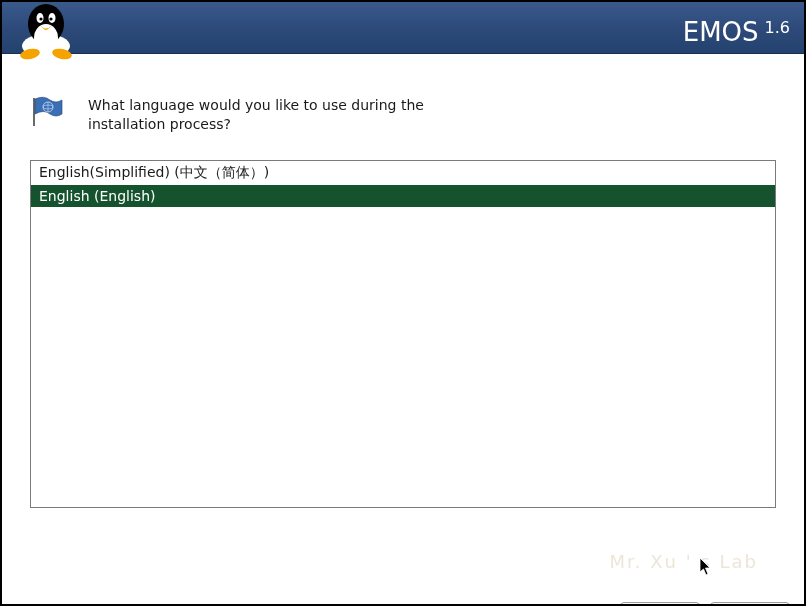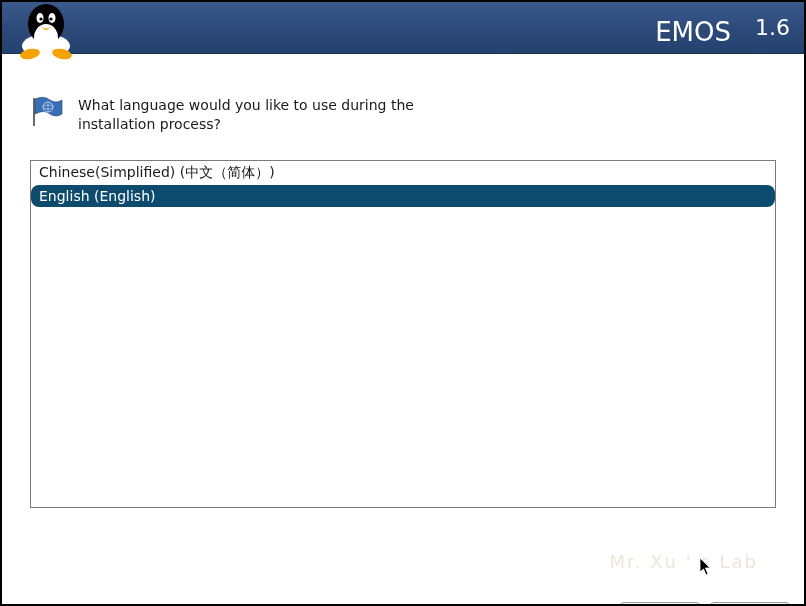--- a/index.html
+++ b/index.html
@@ -22,39 +22,39 @@
       border-bottom: 1px solid #1a2f4f;
     }
     .header-title {
       color: #fff;
       font-size: 26px;
       font-weight: 400;
       margin-top: 8px;
     }
     .header-version {
       color: #fff;
-      font-size: 22px;
+      font-size: 16px;
       font-weight: 400;
-      margin-left: 24px;
+      margin-left: 6px;
     }
     .tux {
       position: absolute;
       left: 8px;
       top: -2px;
       width: 72px;
       height: 60px;
     }
     .content {
       padding: 0 28px;
       height: 466px;
     }
     .prompt-row {
       display: flex;
       align-items: flex-start;
-      gap: 12px;
+      gap: 22px;
       margin: 42px 0 26px 0;
     }
     .flag-icon {
       width: 36px;
       height: 30px;
       flex-shrink: 0;
     }
     .prompt-text {
       font-size: 14px;
       color: #1a1a1a;
@@ -67,23 +67,22 @@
       height: 348px;
       overflow: auto;
     }
     .listbox-item {
       padding: 3px 8px;
       font-size: 14px;
       color: #1a1a1a;
       cursor: pointer;
     }
     .listbox-item.selected {
-      background: #0c4a6e;
+      background: #14532d;
       color: #fff;
-      border-radius: 8px;
     }
     .button-bar {
       display: flex;
       justify-content: flex-end;
       gap: 10px;
       padding: 10px 14px 0 0;
       margin-top: 30px;
     }
     .btn {
       min-width: 80px;
@@ -144,21 +143,21 @@
       <rect x="3" y="2" width="2" height="28" fill="#6a6a6a"></rect>
       <path d="M5 3 Q14 -1 20 4 Q26 8 32 4 L32 18 Q26 22 20 18 Q14 13 5 18 Z" fill="#3b6fb5" stroke="#24426e" stroke-width="0.6"></path>
       <circle cx="18" cy="11" r="5" fill="none" stroke="#cfe0f5" stroke-width="0.8"></circle>
       <ellipse cx="18" cy="11" rx="5" ry="2" fill="none" stroke="#cfe0f5" stroke-width="0.6"></ellipse>
       <line x1="18" y1="6" x2="18" y2="16" stroke="#cfe0f5" stroke-width="0.6"></line>
     </svg>
     <div class="prompt-text">What language would you like to use during the installation process?</div>
   </div>
 
   <div class="listbox" id="language-list">
-      <div class="listbox-item">Chinese(Simplified) (中文（简体）)</div>
+      <div class="listbox-item">English(Simplified) (中文（简体）)</div>
       <div class="listbox-item selected">English (English)</div>
     </div>
 </div>
 
 <div class="button-bar">
   <div class="btn">
     
     
   </div>
   <div class="btn">

